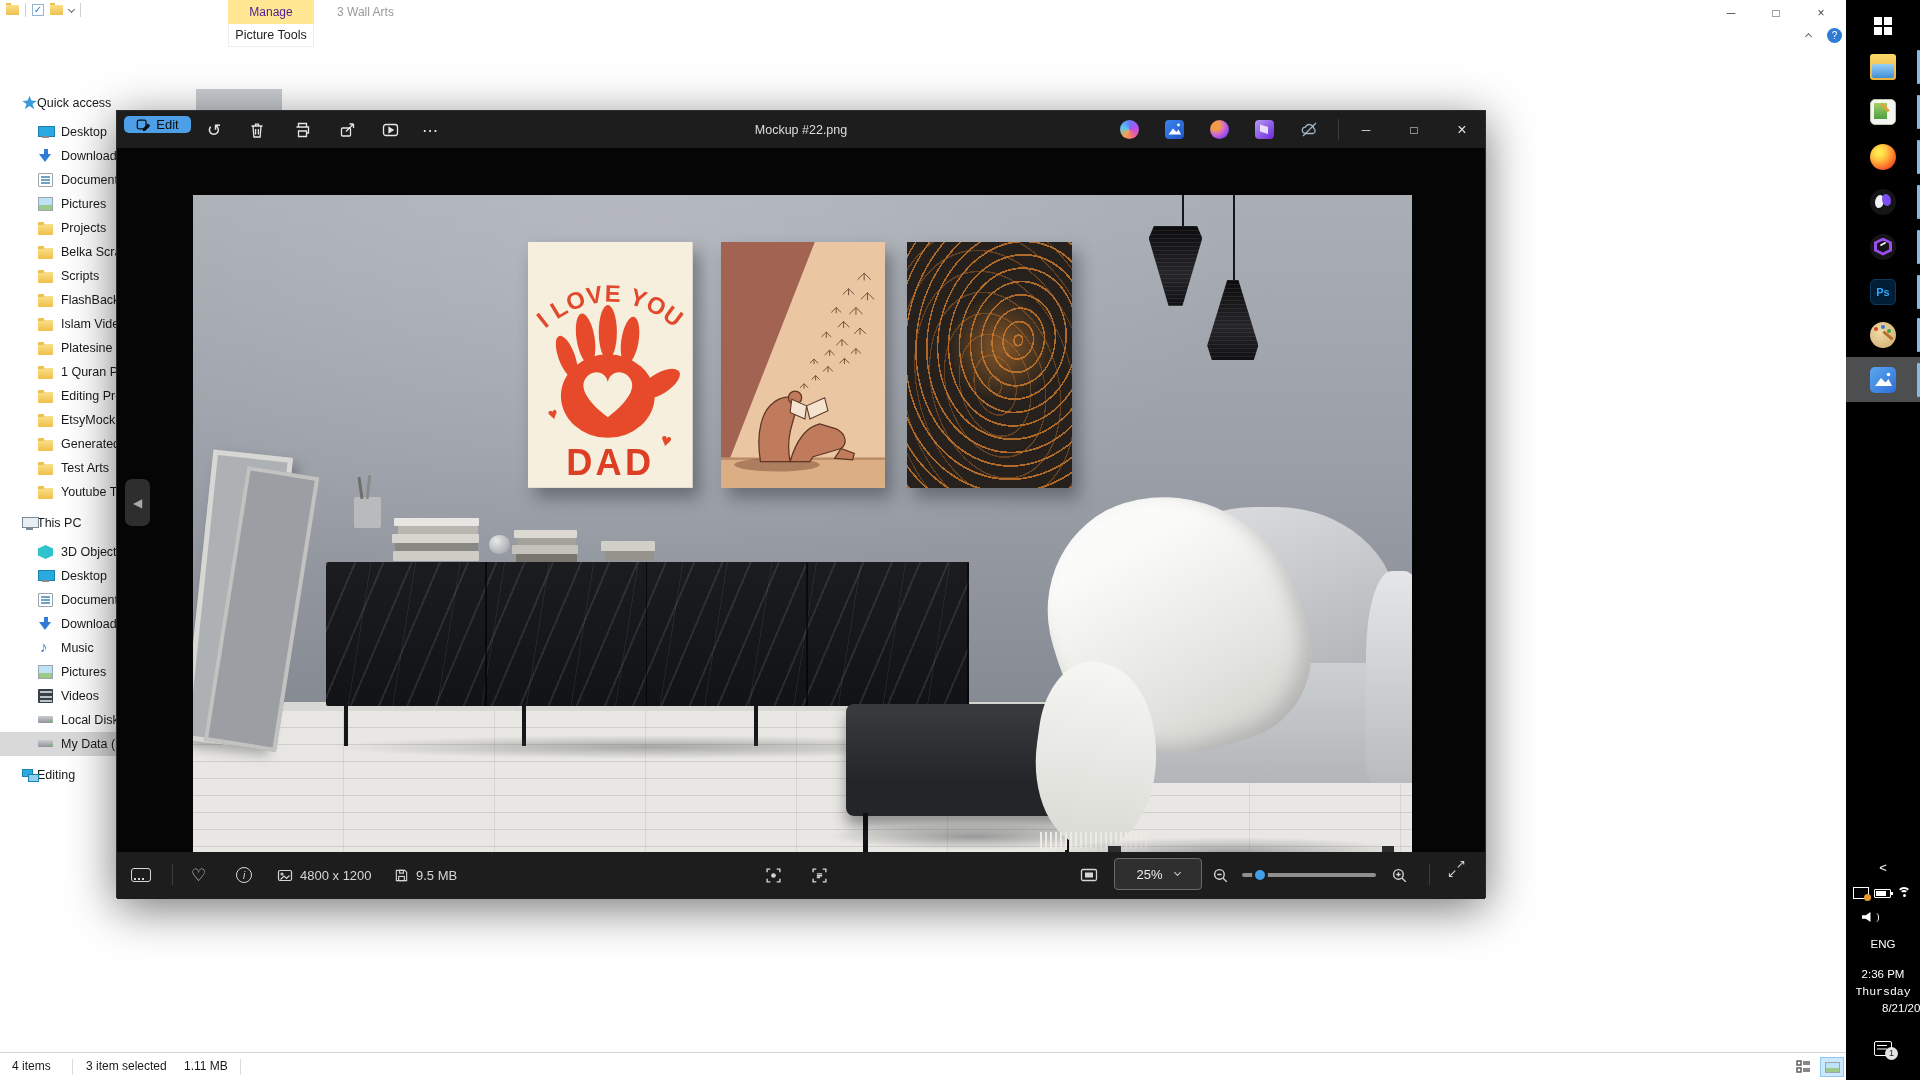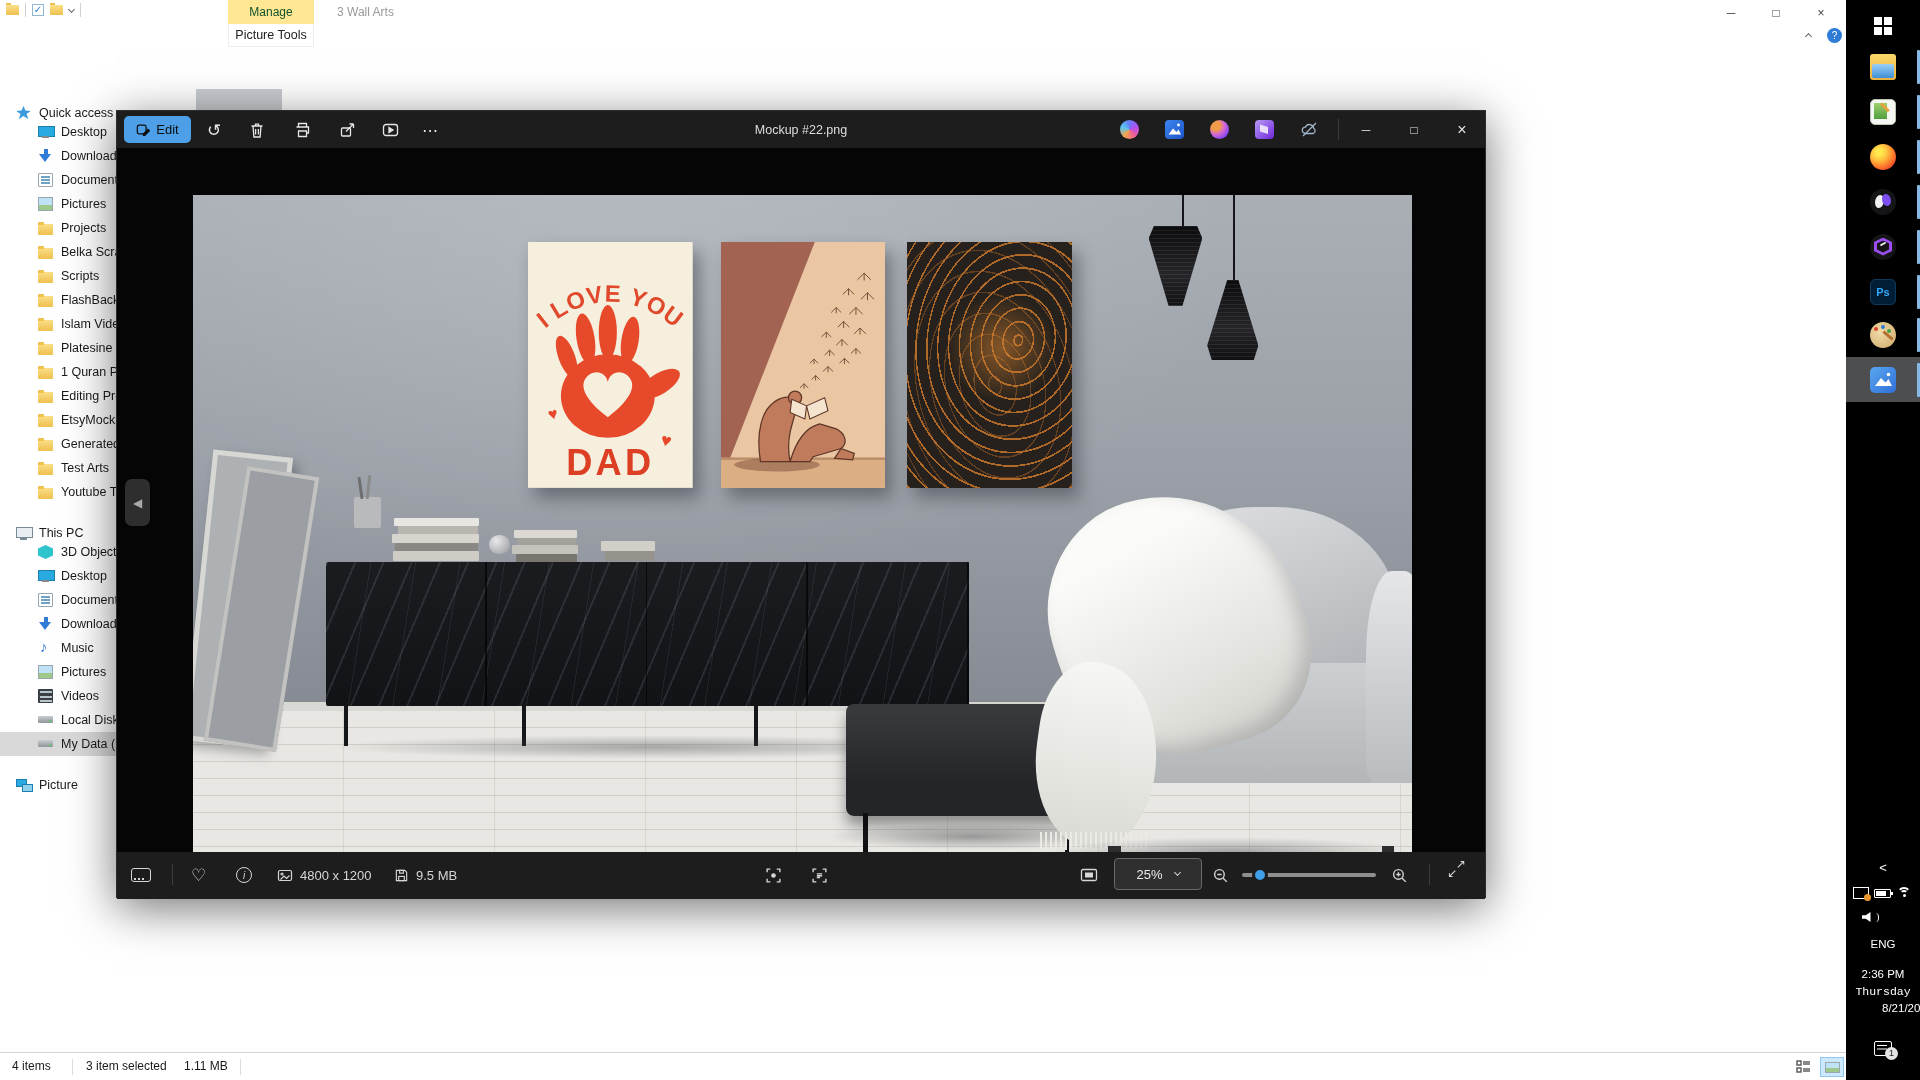--- a/index.html
+++ b/index.html
@@ -10,42 +10,42 @@
   
   .explorer{position:absolute;left:0;top:0;width:1846px;height:1080px;background:#fff;}
   .e-titlebar{position:absolute;left:0;top:0;width:100%;height:24px;background:#fff;}
   .qat{position:absolute;left:6px;top:3px;display:flex;align-items:center;gap:6px;}
   .qat-sep{width:1px;height:14px;background:#d0d0d0;}
   .e-title{position:absolute;left:337px;top:5px;font-size:12px;color:#9a9a9a;}
   .e-wc{position:absolute;top:0;height:26px;width:44px;display:flex;align-items:center;justify-content:center;font-size:12px;color:#444;}
   .e-tabs{position:absolute;left:0;top:24px;width:100%;height:23px;background:#fff;border-bottom:1px solid #eaeaea;display:flex;}
   .e-tab{height:23px;display:flex;align-items:center;justify-content:center;font-size:12.5px;color:#222;padding:0 14px;}
   .e-tab.file{background:#1c6fc4;color:#fff;width:54px;}
-  .manage-block{position:absolute;left:228px;top:0;width:86px;height:24px;background:#ffe793;display:flex;align-items:center;justify-content:center;font-size:12px;color:#14532d;}
+  .manage-block{position:absolute;left:228px;top:0;width:86px;height:24px;background:#ffe793;display:flex;align-items:center;justify-content:center;font-size:12px;color:#4c1d95;}
   .pt-tab{position:absolute;left:228px;top:24px;width:86px;height:23px;display:flex;align-items:center;justify-content:center;font-size:12.5px;color:#222;background:#fff;border:1px solid #eee;border-top:none;}
   .ribbon-caret{position:absolute;top:30px;font-size:10px;color:#555;}
   .help-badge{position:absolute;left:1827px;top:28px;width:15px;height:15px;border-radius:50%;background:#2e7cd6;color:#fff;font-size:10px;display:flex;align-items:center;justify-content:center;}
   .addr-row{position:absolute;left:0;top:47px;width:100%;height:29px;background:#fff;}
   .nav-glyph{position:absolute;top:52px;font-size:14px;color:#7b7b7b;}
   .addr-box{position:absolute;left:98px;top:51px;width:1582px;height:22px;border:1px solid #d9d9d9;background:#fff;display:flex;align-items:center;overflow:hidden;}
   .crumbs{display:flex;align-items:center;padding-left:4px;white-space:nowrap;}
   .crumb{font-size:12.5px;color:#1a1a1a;padding:0 3px;}
   .crumb-sep{font-size:12px;color:#6a6a6a;padding:0 4px;}
   .addr-right{position:absolute;right:170px;top:51px;height:22px;display:flex;align-items:center;gap:10px;}
   .search-box{position:absolute;left:1688px;top:51px;width:148px;height:22px;border:1px solid #d9d9d9;background:#fff;}
   .search-box input{border:none;outline:none;width:118px;height:18px;margin:1px 0 0 6px;font-size:12px;color:#666;}
   .mag{position:relative;display:inline-block;width:12px;height:12px;}
   .mag::before{content:"";position:absolute;left:0;top:0;width:7px;height:7px;border:1.4px solid #777;border-radius:50%;}
   .mag::after{content:"";position:absolute;left:7.5px;top:8px;width:4px;height:1.4px;background:#777;transform:rotate(45deg);}
   .chev{display:inline-block;width:5px;height:5px;border-right:1.3px solid #666;border-bottom:1.3px solid #666;transform:rotate(45deg);}
   .chev-up{transform:rotate(-135deg);}
 
   .e-main{position:absolute;left:0;top:76px;width:100%;height:976px;background:#fff;}
   .sidebar{position:absolute;left:0;top:0;width:188px;height:100%;padding-top:20px;}
-  .side-head{display:flex;align-items:flex-end;height:24px;padding-left:16px;gap:8px;font-size:12.5px;color:#1a1a1a;}
+  .side-head{display:flex;align-items:flex-start;height:24px;padding-left:22px;font-size:12.5px;color:#1a1a1a;}
   .side-item{display:flex;align-items:center;height:24px;padding-left:38px;gap:8px;font-size:12.5px;color:#1a1a1a;white-space:nowrap;overflow:hidden;}
   .side-item.selected{background:#d9d9d9;}
   .side-label{overflow:hidden;}
   .peek-thumb{position:absolute;left:196px;top:13px;width:86px;height:27px;background:#c8ccd0;}
 
   .statusbar{position:absolute;left:0;top:1052px;width:1846px;height:28px;background:#fff;border-top:1px solid #d4d4d4;font-size:12px;color:#1a1a1a;}
   .sb-sep{position:absolute;top:6px;width:1px;height:16px;background:#dcdcdc;}
   .view-btn{position:absolute;top:4px;width:24px;height:20px;display:flex;align-items:center;justify-content:center;}
   .view-btn.active{background:#cce8ff;border:1px solid #90c8f0;}
 
@@ -73,21 +73,21 @@
   .ic-drive::after{content:"";position:absolute;left:11px;top:5.5px;width:2px;height:2px;background:#4fd64f;border-radius:50%;}
   .ic-network::before{content:"";position:absolute;left:0;top:1px;width:9px;height:6px;background:#29aae1;border:1px solid #1b7fb0;}
   .ic-network::after{content:"";position:absolute;left:6px;top:6px;width:9px;height:6px;background:#8fd0ea;border:1px solid #1b7fb0;}
   .qat-ic-folder{display:inline-block;width:13px;height:10px;background:linear-gradient(#fbe088,#eec04f);border-radius:1px;position:relative;}
   .qat-ic-folder::before{content:"";position:absolute;left:0;top:-2px;width:5px;height:2px;background:#eec04f;}
   .qat-ic-check{display:inline-block;width:12px;height:12px;background:#fff;border:1px solid #8fb7d6;color:#2e7cd6;font-size:10px;line-height:10px;text-align:center;}
 
   
   .photos{position:absolute;left:116px;top:110px;width:1370px;height:788px;background:#060606;box-shadow:0 10px 44px rgba(0,0,0,.55);border:1px solid #2c2c2c;}
   .p-titlebar{position:absolute;left:0;top:0;width:100%;height:37px;background:#1d1d1d;}
-  .edit-btn{position:absolute;left:7px;top:5px;height:27px;width:67px;background:#4da0e8;border-radius:5px;display:flex;align-items:center;justify-content:center;gap:6px;color:#0d0d0d;font-size:13px;}
+  .edit-btn{position:absolute;left:7px;top:5px;height:17px;width:67px;background:#4da0e8;border-radius:5px;display:flex;align-items:center;justify-content:center;gap:6px;color:#0d0d0d;font-size:13px;}
   .p-tool{position:absolute;top:8px;width:22px;height:22px;display:flex;align-items:center;justify-content:center;color:#e6e6e6;}
   .p-title{position:absolute;left:0;top:0;width:100%;height:37px;display:flex;align-items:center;justify-content:center;color:#dedede;font-size:12.5px;pointer-events:none;}
   .app-ic{position:absolute;top:9px;width:19px;height:19px;border-radius:4px;}
   .p-wc{position:absolute;top:0;width:46px;height:37px;display:flex;align-items:center;justify-content:center;color:#e0e0e0;font-size:12px;}
   .tb-sep{position:absolute;top:8px;width:1px;height:21px;background:#3c3c3c;}
   .p-viewer{position:absolute;left:0;top:37px;width:100%;height:704px;background:#050505;}
   .nav-prev{position:absolute;left:8px;top:331px;width:25px;height:47px;border-radius:7px;background:#2e2e2e;color:#a8a8a8;display:flex;align-items:center;justify-content:center;font-size:12px;}
   .p-bottombar{position:absolute;left:0;top:741px;width:100%;height:47px;background:#1d1d1d;}
   .bb-item{position:absolute;top:11px;height:24px;display:flex;align-items:center;color:#d6d6d6;font-size:13px;gap:7px;}
   .zoom-btn{position:absolute;left:997px;top:6px;width:88px;height:32px;background:#2f2f2f;border:1px solid #6a6a6a;border-radius:4px;display:flex;align-items:center;justify-content:center;gap:12px;color:#ececec;font-size:13px;}
@@ -365,21 +365,21 @@
               <span class="side-label">Local Disk (C</span>
             </div>
 
             <div class="side-item selected">
               <span class="ic ic-drive"></span>
               <span class="side-label">My Data (F:)</span>
             </div>
           </div>
         <div class="side-head" style="margin-top:12px;">
           <span class="ic ic-network"></span>
-          <span>Picture</span>
+          <span>Editing</span>
         </div>
       </div>
     </div>
 
     <div class="statusbar">
       <span class="abs" style="left:12px;top:6px">4 items</span>
       <span class="sb-sep" style="left:72px"></span>
       <span class="abs" style="left:86px;top:6px">3 item selected</span>
       <span class="abs" style="left:184px;top:6px">1.11 MB</span>
       <span class="sb-sep" style="left:240px"></span>

